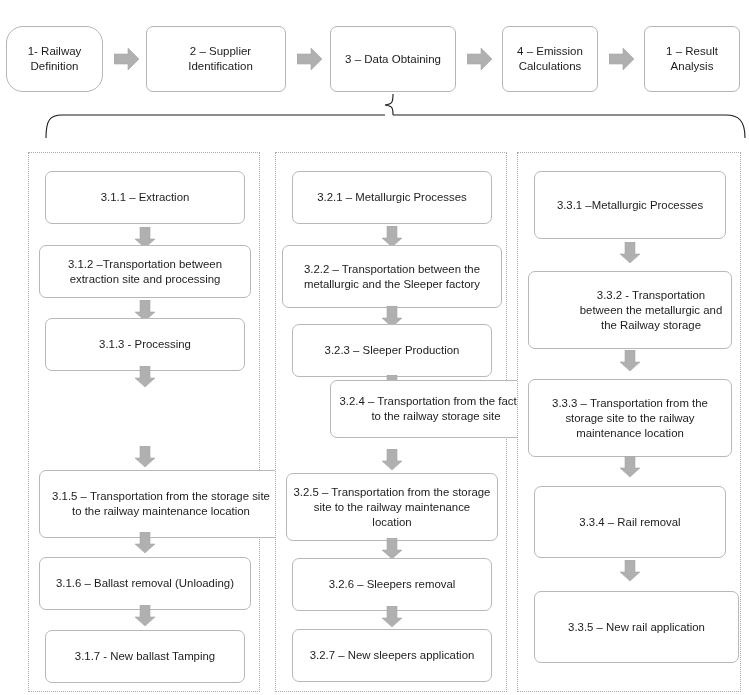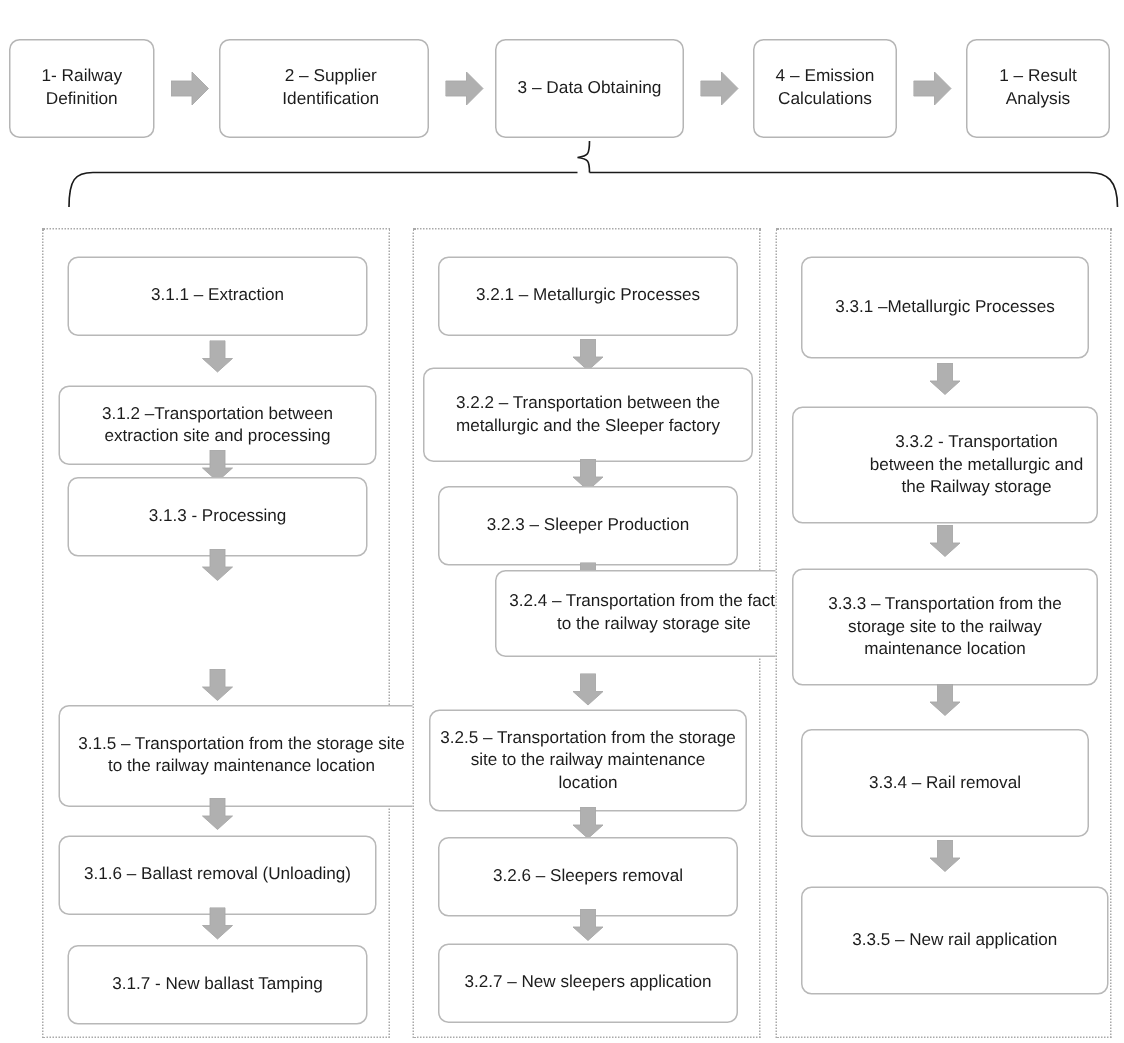--- a/index.html
+++ b/index.html
@@ -34,21 +34,21 @@
     background: #ffffff;
     display: flex;
     align-items: center;
     justify-content: center;
     text-align: center;
     font-size: 11.5px;
     line-height: 15px;
     color: #1c1c1c;
     padding: 0 5px;
   }
-  .top-box-0 { left: 6px;   width: 97px; }
+  .top-box-0 { left: 6px;   width: 97px; border-radius: 17px; }
   .top-box-1 { left: 146px; width: 140px; padding-left: 14px; }
   .top-box-2 { left: 330px; width: 126px; }
   .top-box-3 { left: 502px; width: 96px; }
   .top-box-4 { left: 644px; width: 96px; }
 
   .h-arrow {
     position: absolute;
     top: 47px;
     width: 26px;
     height: 24px;
@@ -181,21 +181,21 @@
 <div class="column column-0">
   <div class="node" style="top: 18px; left: 16px; width: 200px; height: 53px;">
     <span>3.1.1 – Extraction</span>
   </div>
   <div class="v-arrow" style="top: 74px; left: 105px;">
     <svg width="22" height="22" viewBox="0 0 22 22">
         <polygon points="6,0 16,0 16,12 21,12 11,21 1,12 6,12" fill="#b0b0b0" stroke="#a8a8a8" stroke-width="0.6"></polygon>
       </svg>
   </div>
 
-  <div class="node" style="top: 92px; left: 10px; width: 212px; height: 53px; margin-top: 12px;">
+  <div class="node" style="top: 92px; left: 10px; width: 212px; height: 53px;">
     <span>3.1.2 –Transportation between extraction site and processing</span>
   </div>
   <div class="v-arrow" style="top: 147px; left: 105px;">
     <svg width="22" height="22" viewBox="0 0 22 22">
         <polygon points="6,0 16,0 16,12 21,12 11,21 1,12 6,12" fill="#b0b0b0" stroke="#a8a8a8" stroke-width="0.6"></polygon>
       </svg>
   </div>
 
   <div class="node" style="top: 165px; left: 16px; width: 200px; height: 53px;">
     <span>3.1.3 - Processing</span>

